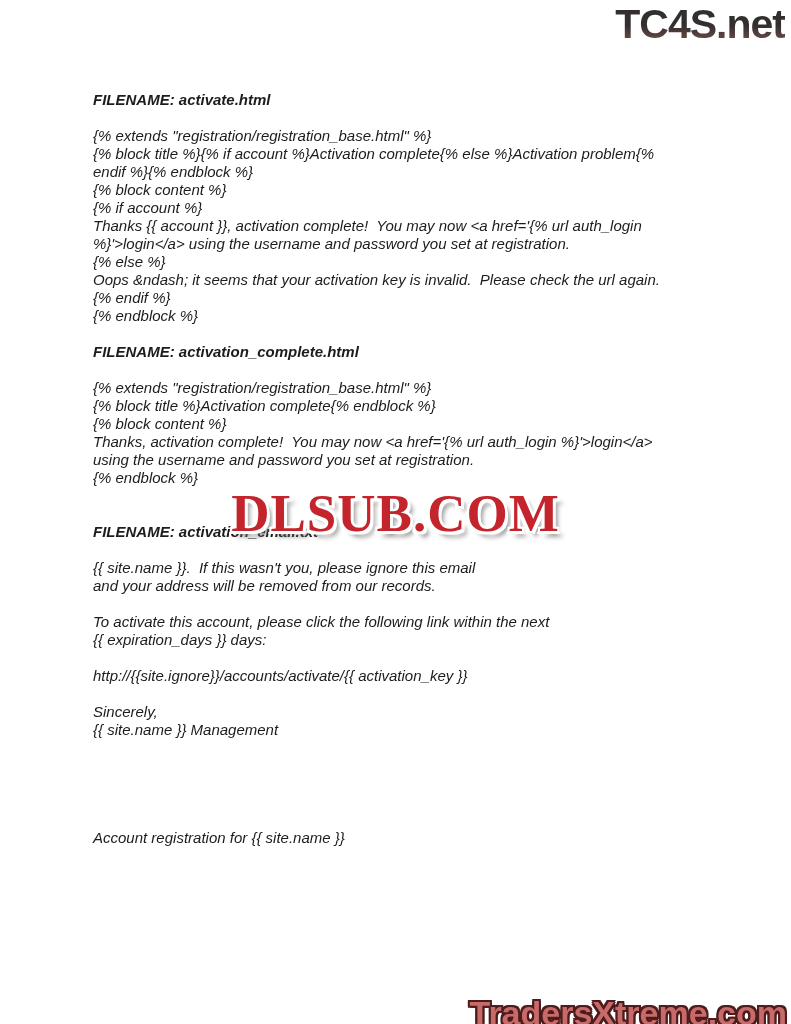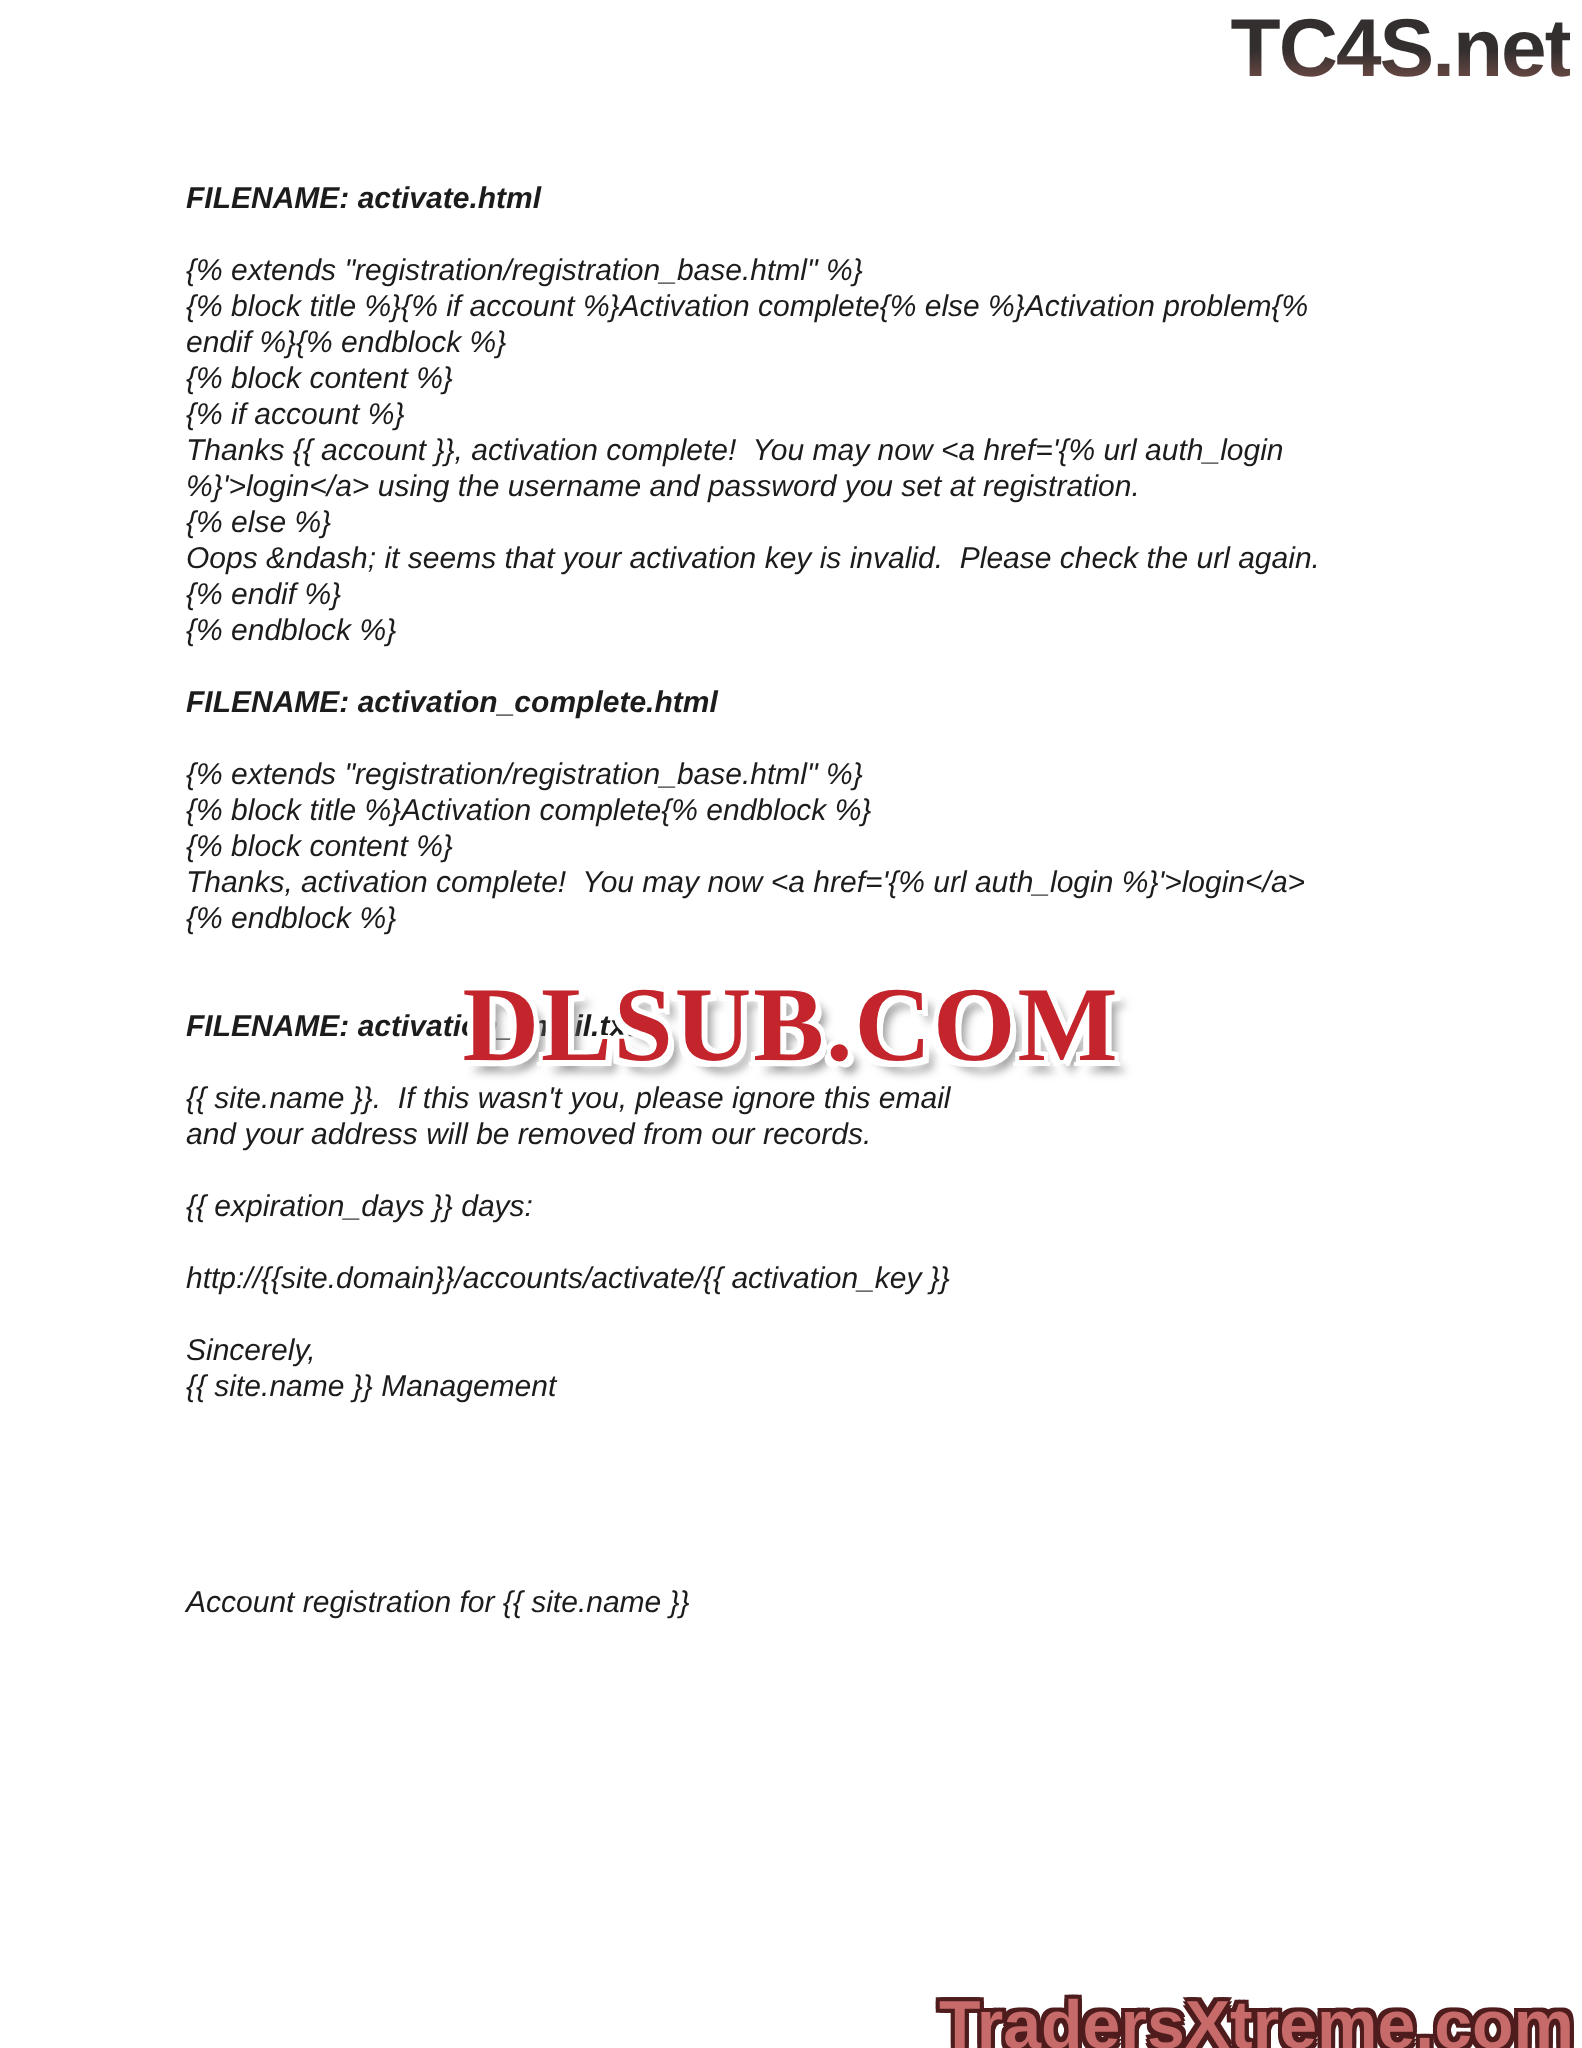--- a/index.html
+++ b/index.html
@@ -110,31 +110,33 @@
       <div class="line text">Oops &amp;ndash; it seems that your activation key is invalid.  Please check the url again.</div>
       <div class="line text">{% endif %}</div>
       <div class="line text">{% endblock %}</div>
       <div class="line blank">&nbsp;</div>
       <div class="line heading">FILENAME: activation_complete.html</div>
       <div class="line blank">&nbsp;</div>
       <div class="line text">{% extends "registration/registration_base.html" %}</div>
       <div class="line text">{% block title %}Activation complete{% endblock %}</div>
       <div class="line text">{% block content %}</div>
       <div class="line text">Thanks, activation complete!  You may now &lt;a href='{% url auth_login %}'&gt;login&lt;/a&gt;</div>
+      <div class="line text">using the username and password you set at registration.</div>
       <div class="line text">{% endblock %}</div>
       <div class="line blank">&nbsp;</div>
       <div class="line blank">&nbsp;</div>
       <div class="line heading">FILENAME: activation_email.txt</div>
       <div class="line blank">&nbsp;</div>
       <div class="line text">{{ site.name }}.  If this wasn't you, please ignore this email</div>
       <div class="line text">and your address will be removed from our records.</div>
       <div class="line blank">&nbsp;</div>
+      <div class="line text">To activate this account, please click the following link within the next</div>
       <div class="line text">{{ expiration_days }} days:</div>
       <div class="line blank">&nbsp;</div>
-      <div class="line text">http://{{site.domain}}/accounts/activate/{{ activation_key }}</div>
+      <div class="line text">http://{{site.ignore}}/accounts/activate/{{ activation_key }}</div>
       <div class="line blank">&nbsp;</div>
       <div class="line text">Sincerely,</div>
       <div class="line text">{{ site.name }} Management</div>
       <div class="line blank">&nbsp;</div>
       <div class="line blank">&nbsp;</div>
       <div class="line blank">&nbsp;</div>
       <div class="line blank">&nbsp;</div>
       <div class="line blank">&nbsp;</div>
       <div class="line text">Account registration for {{ site.name }}</div>
     </div>

